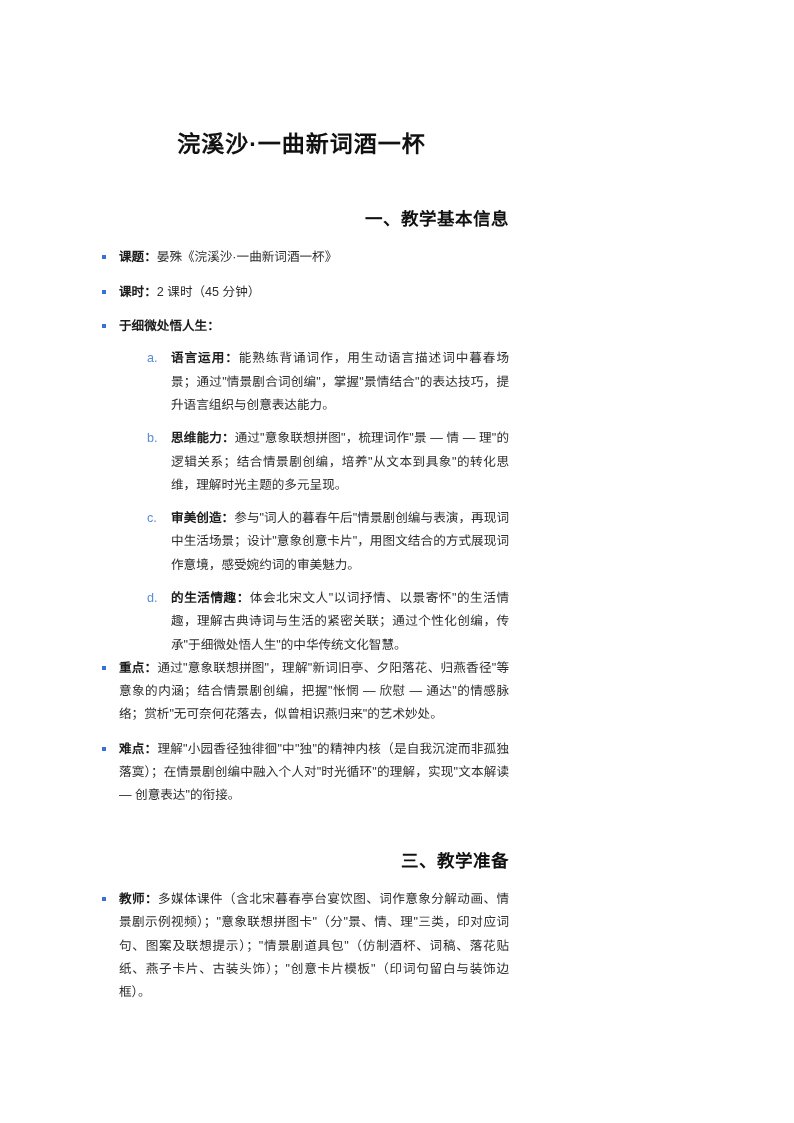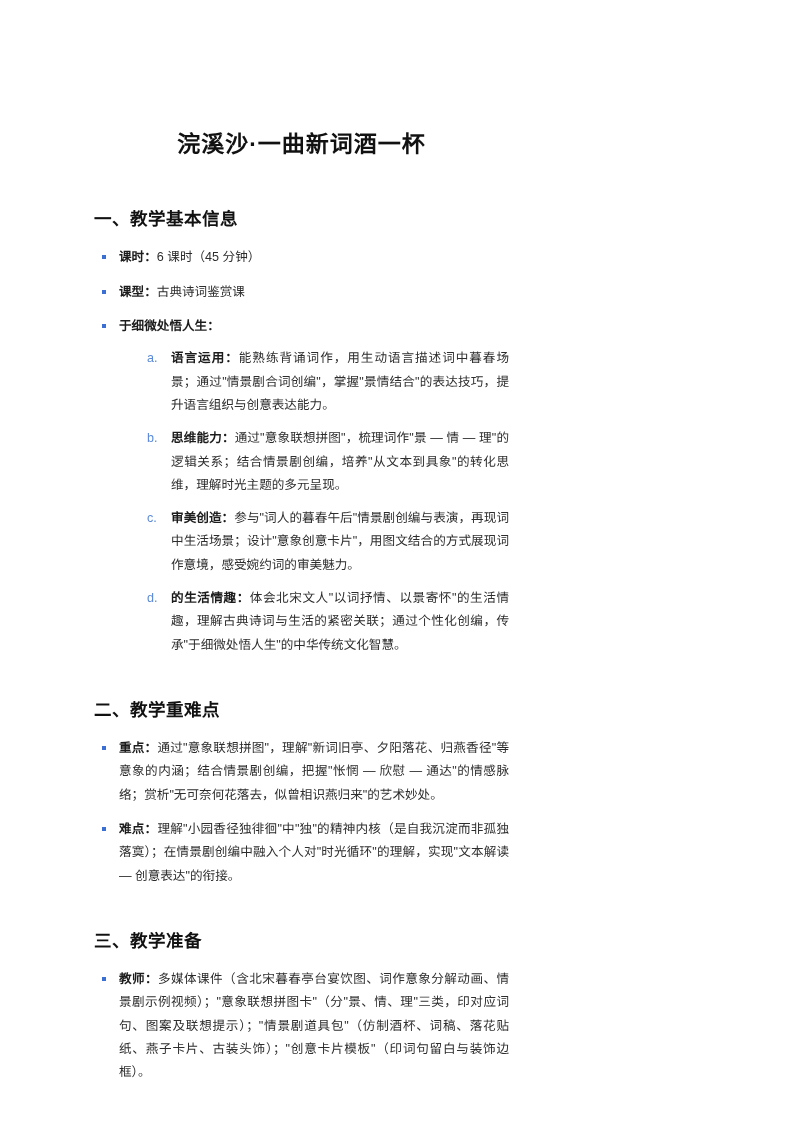--- a/index.html
+++ b/index.html
@@ -34,20 +34,21 @@
   }
 
   
   .section-heading {
     font-size: 17.5px;
     font-weight: bold;
     color: #111111;
     margin: 40px 0 14px 0;
     line-height: 1.5;
     letter-spacing: 0.5px;
+    text-align: right;
   }
   .section:first-of-type .section-heading {
     margin-top: 46px;
   }
 
   
   ul.bullets {
     list-style: none;
     margin: 0;
     padding: 0;
@@ -118,24 +119,24 @@
 <body>
 
 <div class="page">
 
   <h1 class="doc-title">浣溪沙·一曲新词酒一杯</h1>
 
   <div class="section">
     <h2 class="section-heading">一、教学基本信息</h2>
     <ul class="bullets">
       <li>
-        <span class="sq"></span><span class="lbl">课时：</span><span>6 课时（45 分钟）</span>
+        <span class="sq"></span><span class="lbl">课题：</span><span>晏殊《浣溪沙·一曲新词酒一杯》</span>
       </li>
       <li>
-        <span class="sq"></span><span class="lbl">课型：</span><span>古典诗词鉴赏课</span>
+        <span class="sq"></span><span class="lbl">课时：</span><span>2 课时（45 分钟）</span>
       </li>
       <li>
         <span class="sq"></span><span class="lbl">于细微处悟人生：</span><span></span>
         <div class="sub-wrap">
           <ol class="alpha">
             <li>
               <span class="lbl">语言运用：</span><span>能熟练背诵词作，用生动语言描述词中暮春场景；通过"情景剧合词创编"，掌握"景情结合"的表达技巧，提升语言组织与创意表达能力。</span>
             </li>
             <li>
               <span class="lbl">思维能力：</span><span>通过"意象联想拼图"，梳理词作"景 — 情 — 理"的逻辑关系；结合情景剧创编，培养"从文本到具象"的转化思维，理解时光主题的多元呈现。</span>
@@ -146,21 +147,20 @@
             <li>
               <span class="lbl">的生活情趣：</span><span>体会北宋文人"以词抒情、以景寄怀"的生活情趣，理解古典诗词与生活的紧密关联；通过个性化创编，传承"于细微处悟人生"的中华传统文化智慧。</span>
             </li>
           </ol>
         </div>
       </li>
     </ul>
   </div>
 
   <div class="section">
-    <h2 class="section-heading">二、教学重难点</h2>
     <ul class="bullets">
       <li>
         <span class="sq"></span><span class="lbl">重点：</span><span>通过"意象联想拼图"，理解"新词旧亭、夕阳落花、归燕香径"等意象的内涵；结合情景剧创编，把握"怅惘 — 欣慰 — 通达"的情感脉络；赏析"无可奈何花落去，似曾相识燕归来"的艺术妙处。</span>
       </li>
       <li>
         <span class="sq"></span><span class="lbl">难点：</span><span>理解"小园香径独徘徊"中"独"的精神内核（是自我沉淀而非孤独落寞）；在情景剧创编中融入个人对"时光循环"的理解，实现"文本解读 — 创意表达"的衔接。</span>
       </li>
     </ul>
   </div>
 

